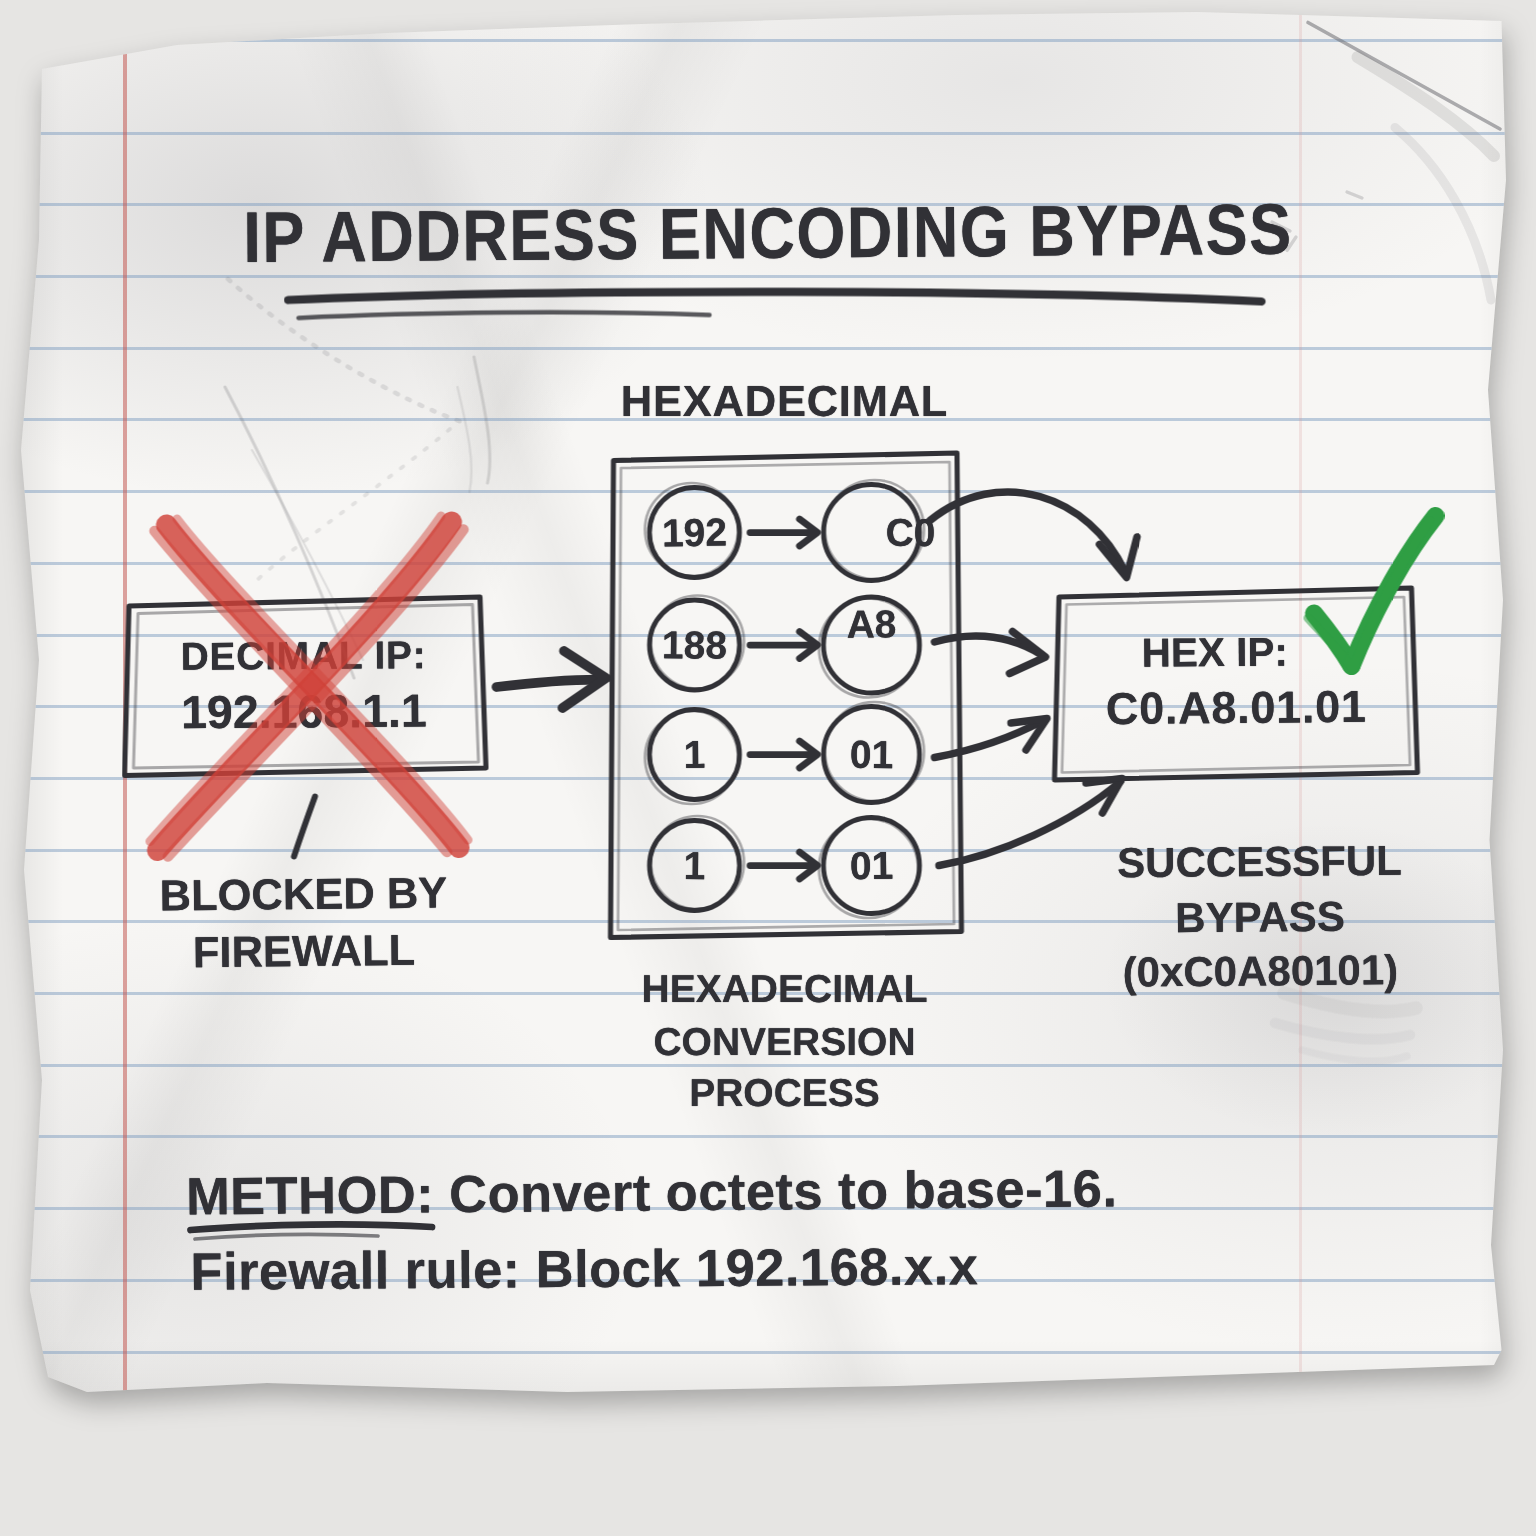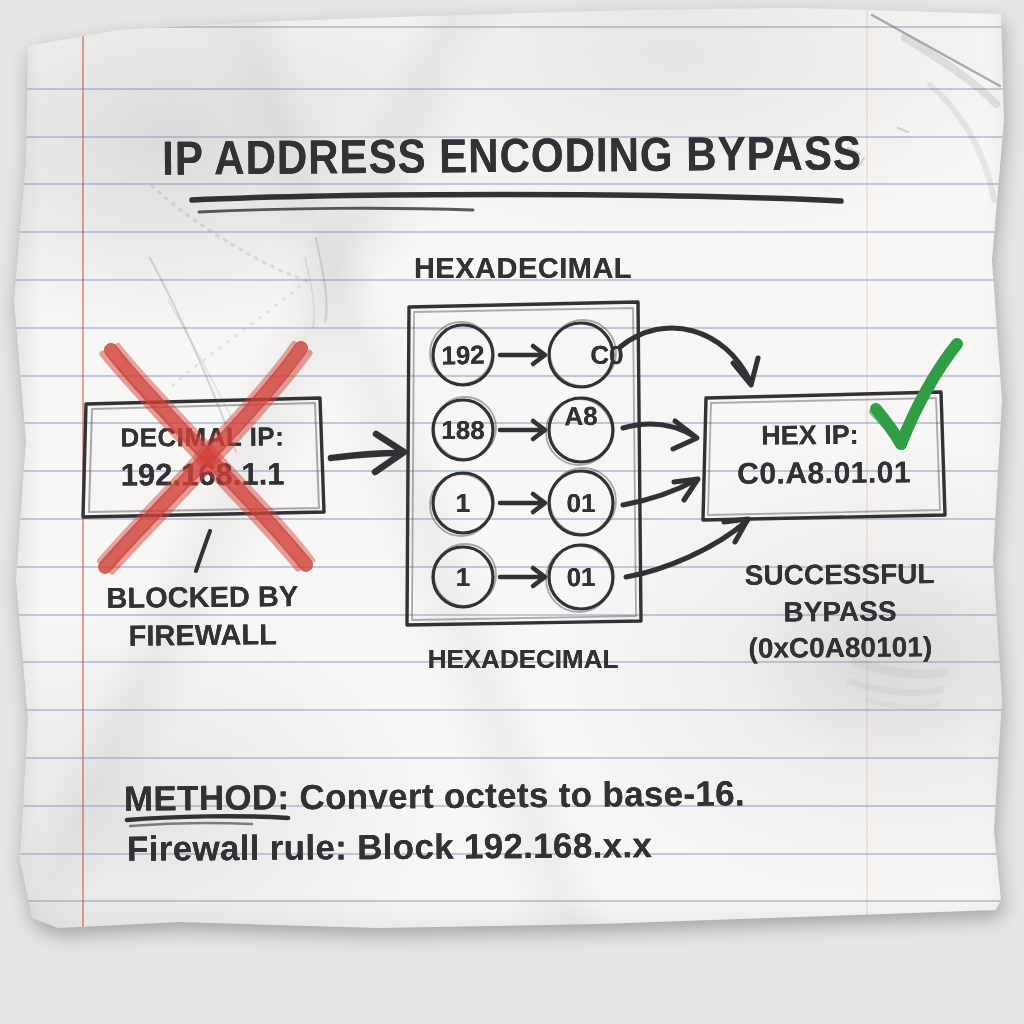--- a/index.html
+++ b/index.html
@@ -88,20 +88,22 @@
   <div class="txt circ-text" style="left:567px;top:338px;transform:rotate(.6deg)">C0</div>
   <div class="txt circ-text" style="left:423px;top:413px;transform:rotate(.5deg)">188</div>
   <div class="txt circ-text" style="left:541px;top:399px;transform:rotate(-.5deg)">A8</div>
   <div class="txt circ-text" style="left:423px;top:486px;transform:rotate(-.4deg)">1</div>
   <div class="txt circ-text" style="left:541px;top:486px;transform:rotate(.4deg)">01</div>
   <div class="txt circ-text" style="left:423px;top:560px;transform:rotate(.5deg)">1</div>
   <div class="txt circ-text" style="left:541px;top:560px;transform:rotate(-.6deg)">01</div>
 
   <div class="txt caption center">
     <div>HEXADECIMAL</div>
+    <div>CONVERSION</div>
+    <div>PROCESS</div>
   </div>
 
   <div class="txt box-text hexip-box">
     <div class="hexip-label">HEX IP:</div>
     <div class="hexip-value">C0.A8.01.01</div>
   </div>
 
   <div class="txt success center">
     <div>SUCCESSFUL</div>
     <div>BYPASS</div>

